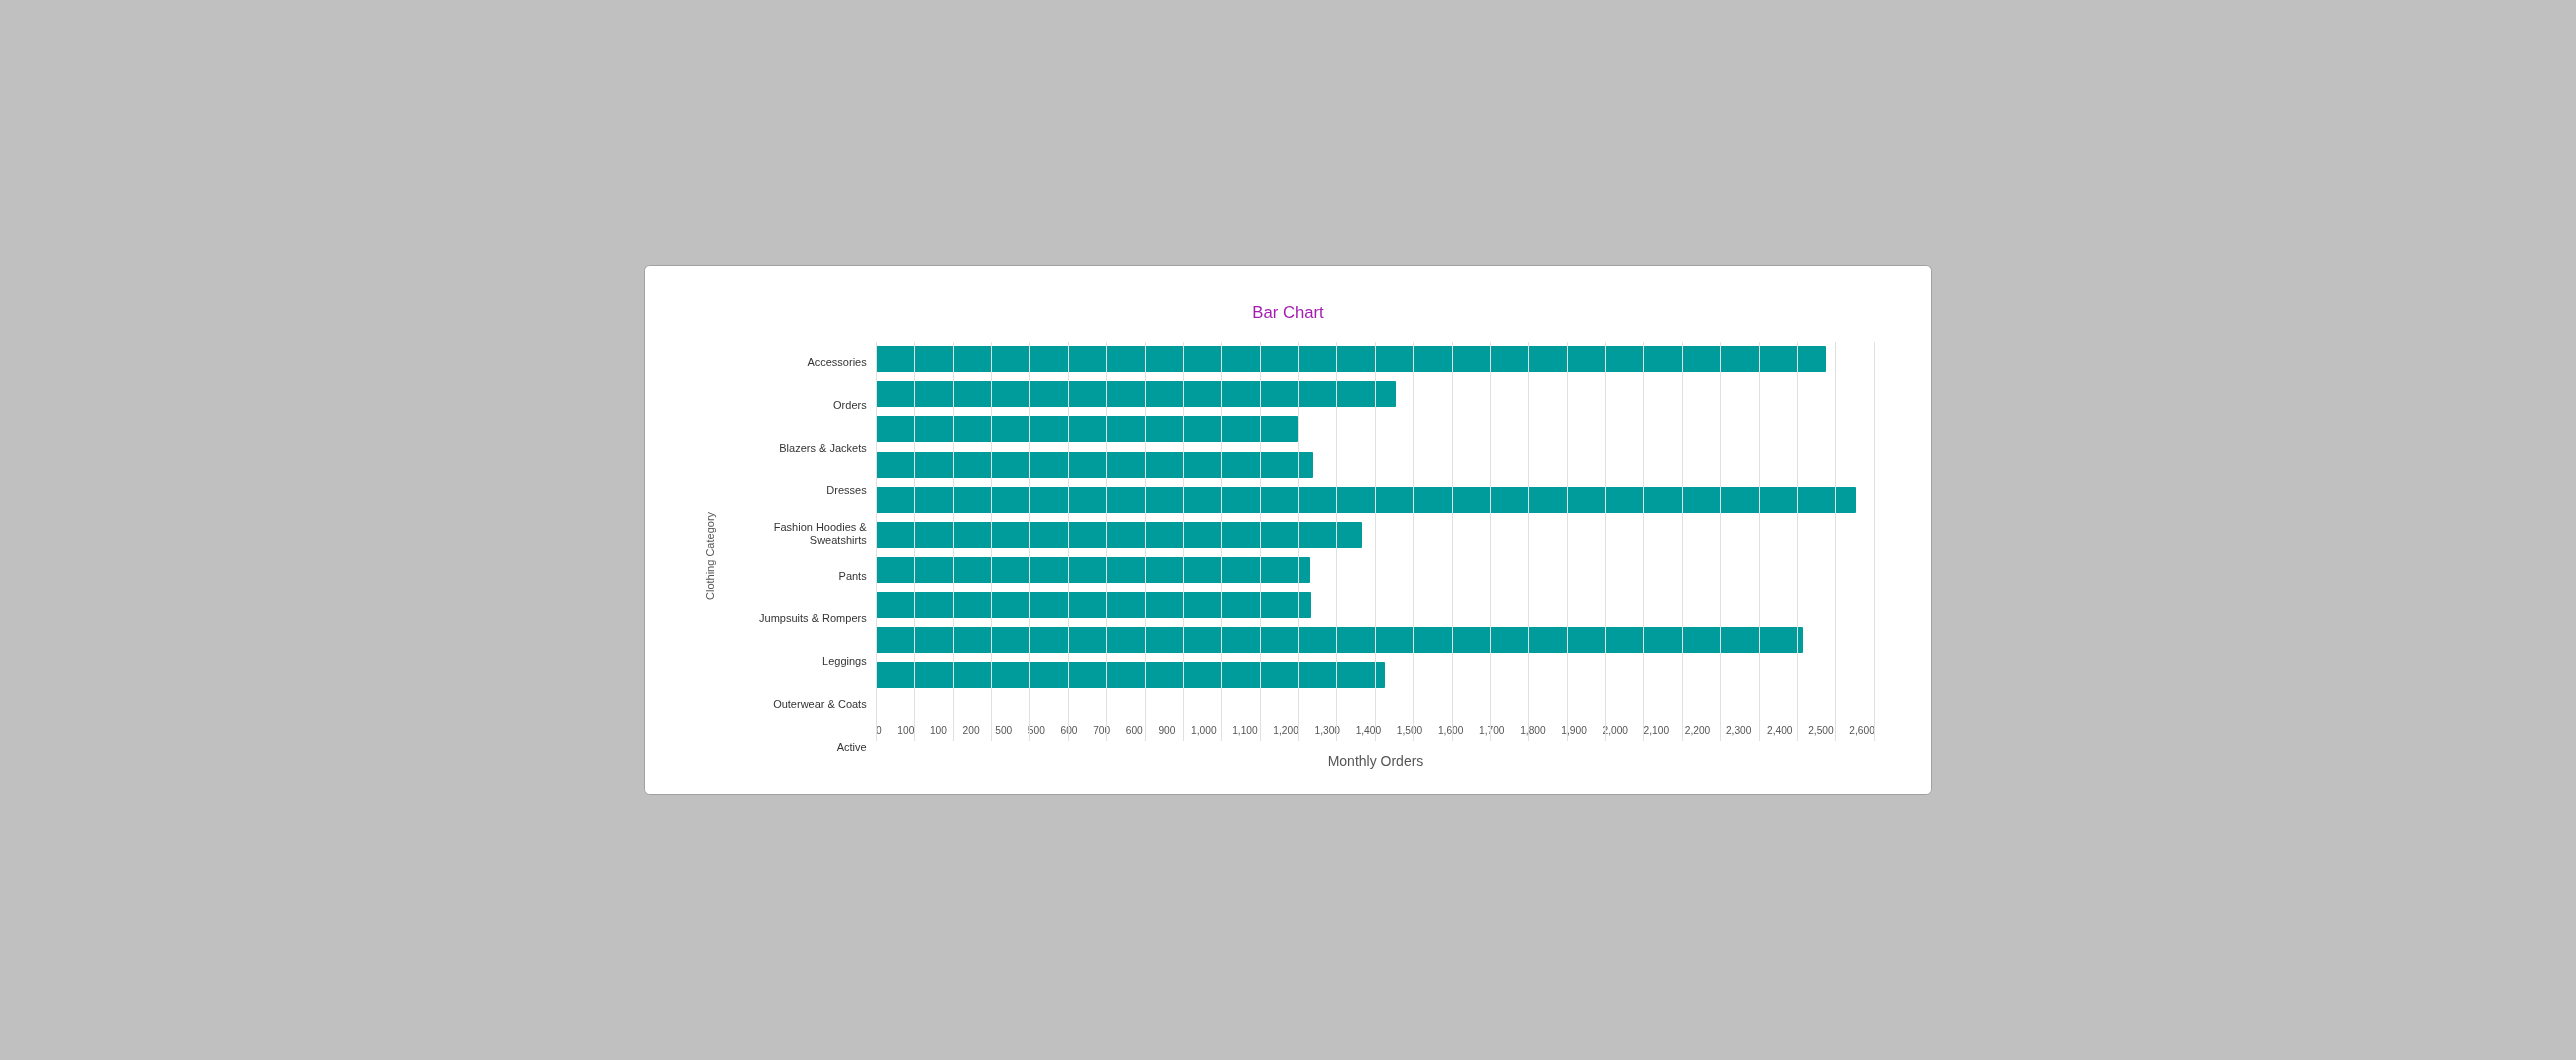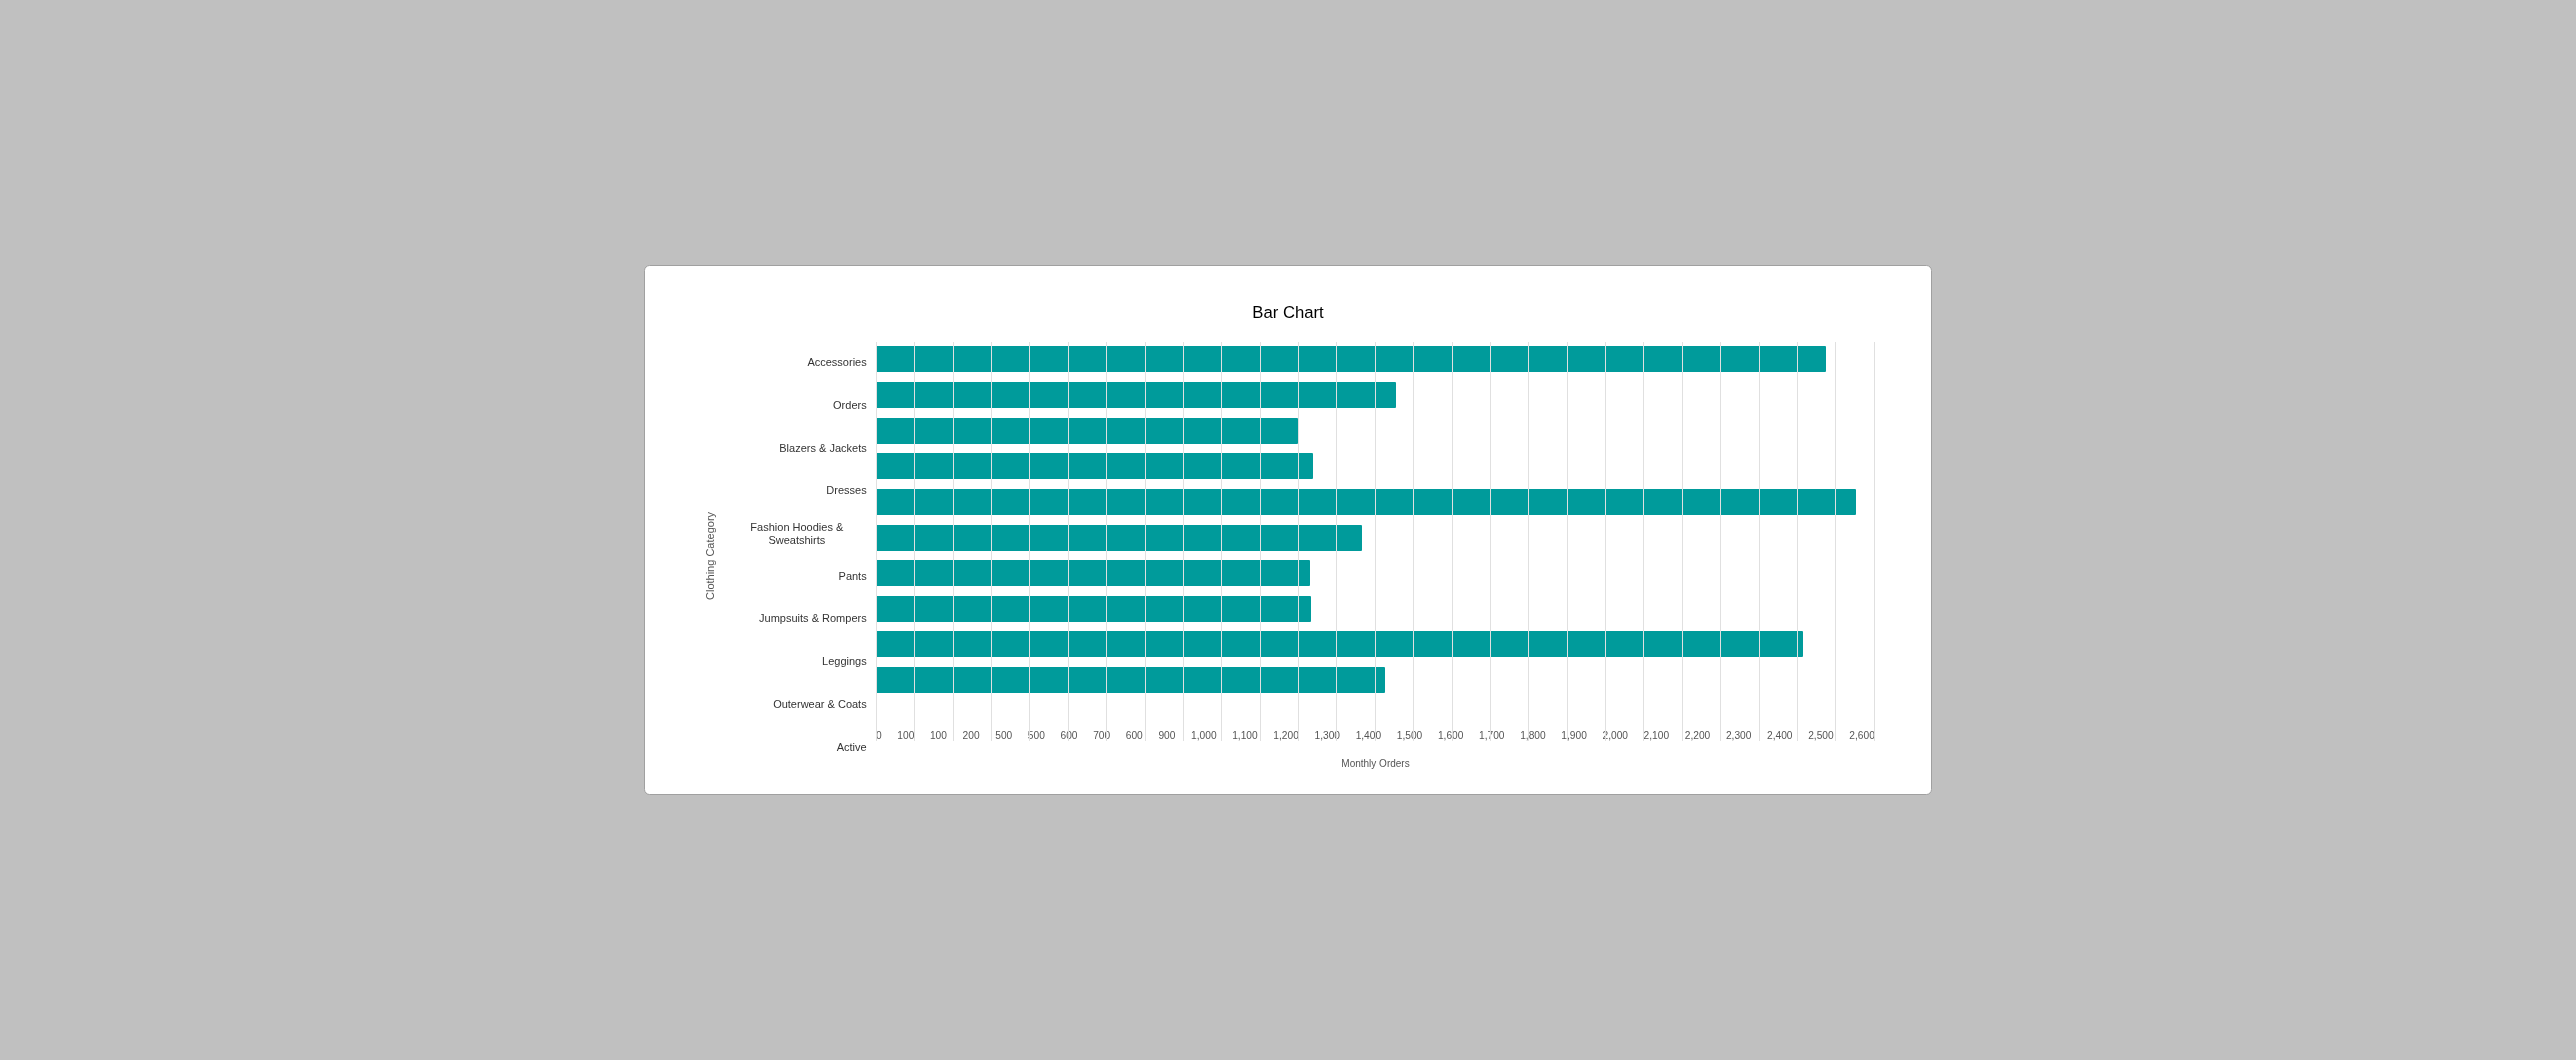--- a/index.html
+++ b/index.html
@@ -18,21 +18,21 @@
       padding: 37px 56px 56px 56px;
       width: 1288px;
       height: 530px;
       position: relative;
     }
     .chart-title {
       text-align: center;
       font-size: 16.7px;
       font-weight: normal;
       margin-bottom: 18.6px;
-      color: #000000;
+      color: #a21caf;
     }
     .chart-area {
       display: flex;
       width: 100%;
       height: 427px;
     }
     .y-axis-label {
       writing-mode: vertical-rl;
       transform: rotate(180deg);
       font-size: 11px;
@@ -42,21 +42,21 @@
       justify-content: center;
       width: 18.6px;
       margin-right: 7.4px;
       white-space: nowrap;
     }
     .y-categories {
       display: flex;
       flex-direction: column;
       justify-content: space-around;
       width: 149px;
-      text-align: center;
+      text-align: right;
       padding-right: 9.3px;
       font-size: 11px;
       color: #333;
     }
     .y-category {
       display: flex;
       align-items: center;
       justify-content: flex-end;
       height: 33px;
       line-height: 1.2;
@@ -103,21 +103,21 @@
       display: flex;
       justify-content: space-between;
       font-size: 10.2px;
       color: #555;
       height: 28px;
       align-items: flex-start;
       padding-top: 3.7px;
     }
     .x-axis-label {
       text-align: center;
-      font-size: 10px;
+      font-size: 14px;
       color: #555;
       margin-top: 3.7px;
     }
     .x-tick {
       text-align: center;
     }
   </style>
 </head>
 <body>
 

